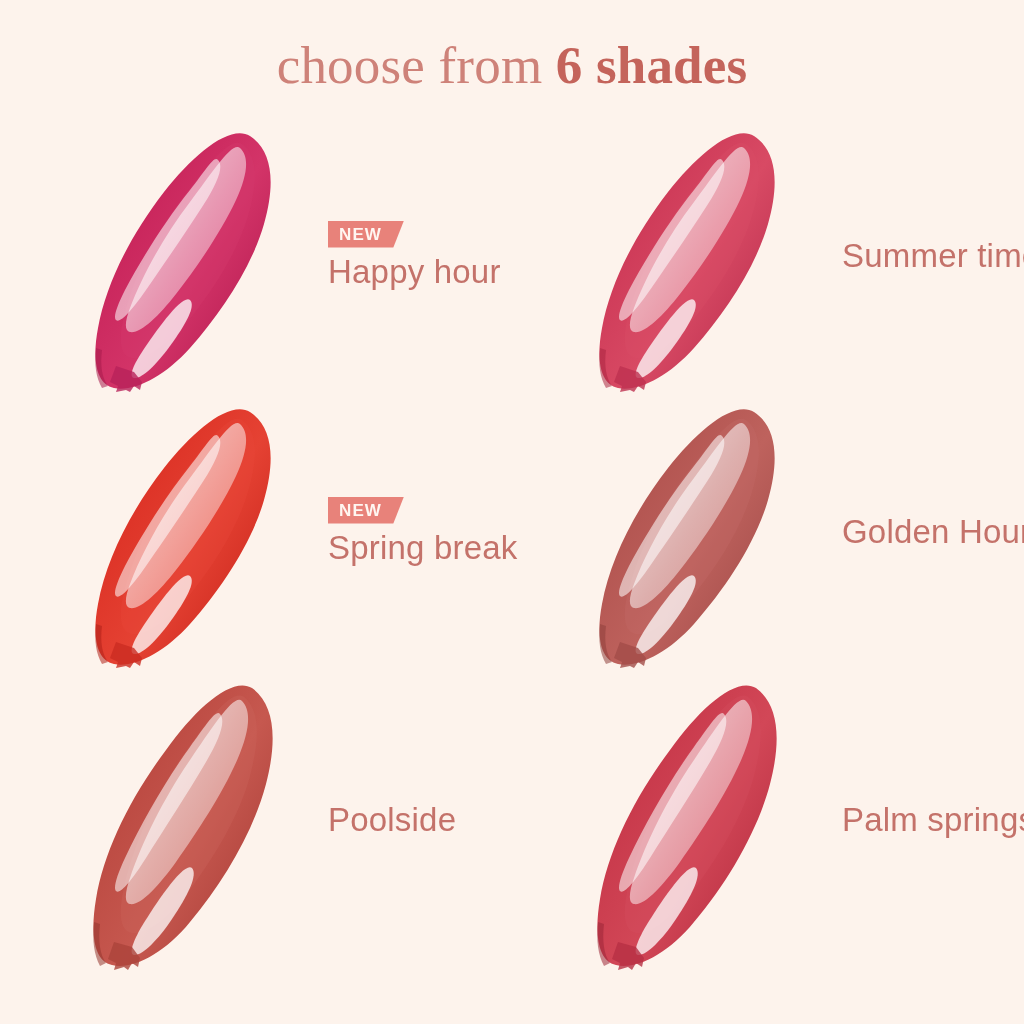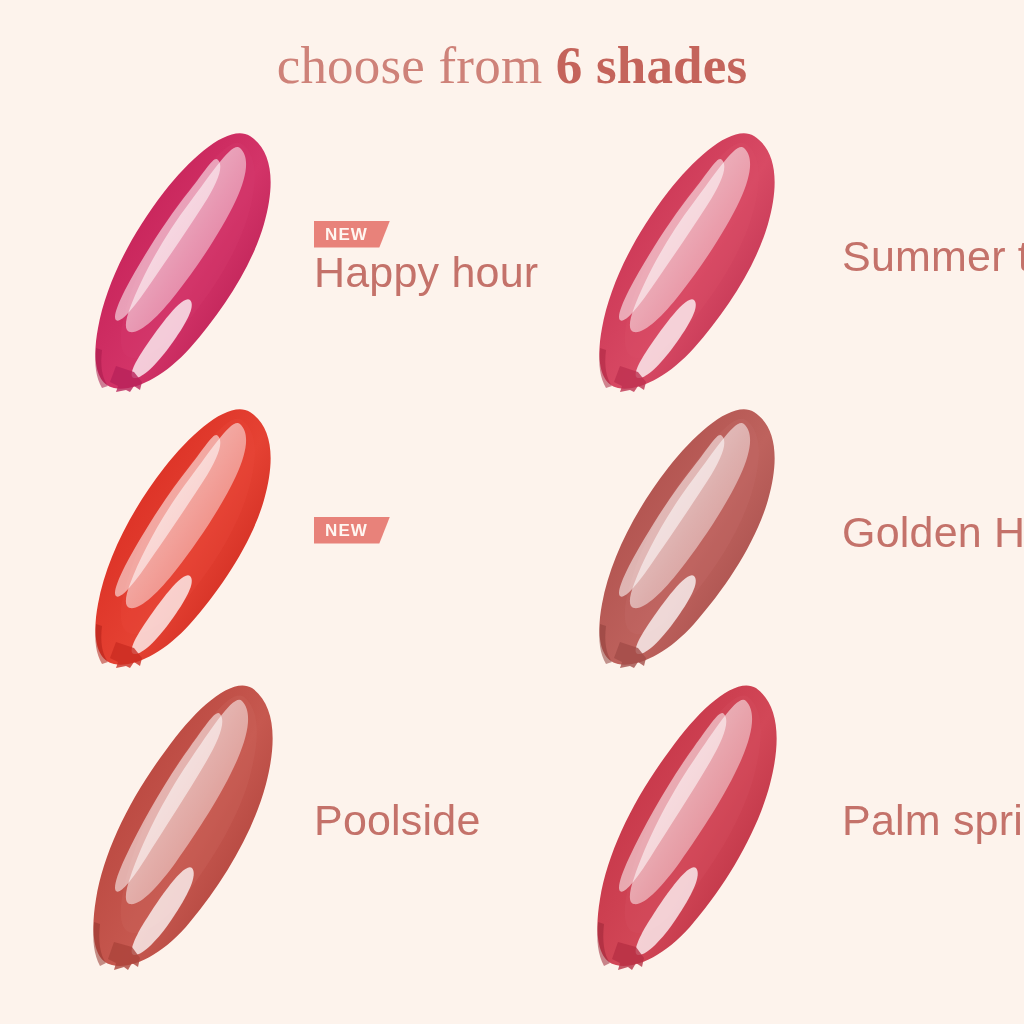--- a/index.html
+++ b/index.html
@@ -81,21 +81,21 @@
     left: 0;
     top: 0;
     width: 100%;
     height: 100%;
     display: block;
   }
 
   
   .label-block {
     position: relative;
-    margin-left: 10px;
+    margin-left: 24px;
     display: flex;
     flex-direction: column;
     align-items: flex-start;
     justify-content: center;
   }
   .shade-cell.col-right .label-block { margin-left: 34px; }
 
   .new-badge {
     position: relative;
     display: inline-block;
@@ -107,21 +107,21 @@
     background: #E8827A;
     font-size: 17px;
     font-weight: 700;
     letter-spacing: 1.1px;
     font-family: "Liberation Sans", sans-serif;
     clip-path: polygon(0 0, 100% 0, 86% 100%, 0 100%);
   }
 
   .shade-name {
     color: #C4726A;
-    font-size: 43px;
+    font-size: 33px;
     line-height: 40px;
     font-weight: 400;
     letter-spacing: 0.2px;
     white-space: nowrap;
     font-family: "Liberation Sans", sans-serif;
   }
 </style>
 </head>
 <body>
 
@@ -215,20 +215,21 @@
           <path d="M170 24 C186 36 186 62 176 96 C166 130 144 166 120 196 C100 221 76 240 60 238 C48 236 46 220 52 196 C62 156 84 112 112 76 C136 45 158 16 170 24 Z" fill="#E8483A" opacity="0.32"></path>
           <path d="M168 28 C178 37 175 56 164 80 C150 110 126 146 104 174 C86 197 68 214 58 212 C52 211 53 201 58 188 C70 156 92 116 118 82 C140 53 160 21 168 28 Z" fill="url(#s2)" opacity="0.85"></path>
           <path d="M146 40 C152 46 146 62 132 84 C114 112 92 144 74 170 C60 190 48 204 44 200 C41 197 45 186 53 170 C70 138 94 100 118 70 C134 50 142 35 146 40 Z" fill="#FFFFFF" opacity="0.55"></path>
           <path d="M118 180 C124 186 114 204 98 226 C84 245 70 259 62 258 C57 257 60 247 70 232 C84 211 110 174 118 180 Z" fill="#FFFFFF" opacity="0.75"></path>
           <path d="M44 246 L38 262 L46 266 L44 272 L54 270 L58 272 L62 266 L68 270 L70 262 L62 252 Z" fill="#CB2C22" opacity="0.8"></path>
           <path d="M30 230 C28 246 30 258 36 266 L30 268 C24 258 22 244 24 228 Z" fill="#B0211A" opacity="0.55"></path>
         </svg>
       </div>
       <div class="label-block">
         <span class="new-badge">NEW</span>
+        <span class="shade-name">Spring break</span>
       </div>
     </div>
 
     <div class="shade-cell col-right row-2">
       <div class="swatch-wrap">
         <svg class="swatch-svg" viewBox="0 0 232 272" preserveAspectRatio="none">
           <defs>
             <linearGradient id="g3" x1="0.08" y1="0.12" x2="0.95" y2="0.9">
               <stop offset="0" stop-color="#93433F"></stop>
               <stop offset="0.22" stop-color="#B35551"></stop>

